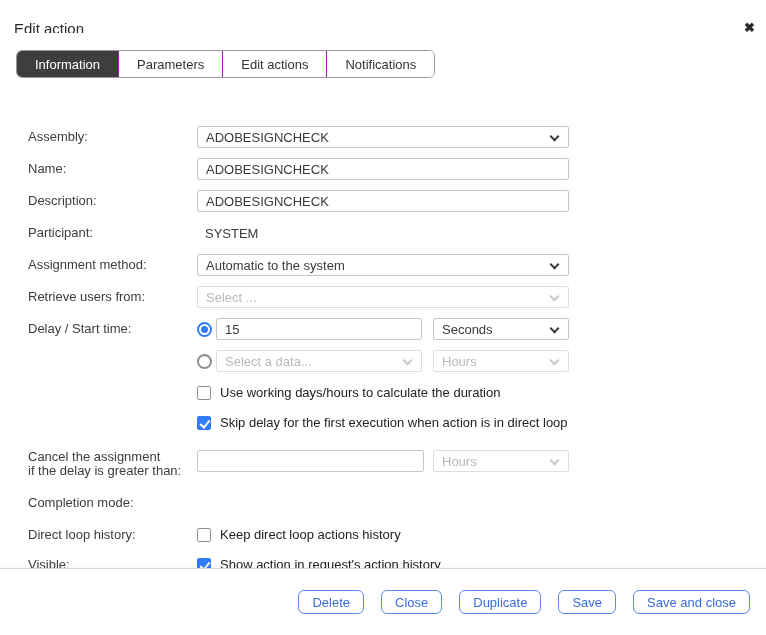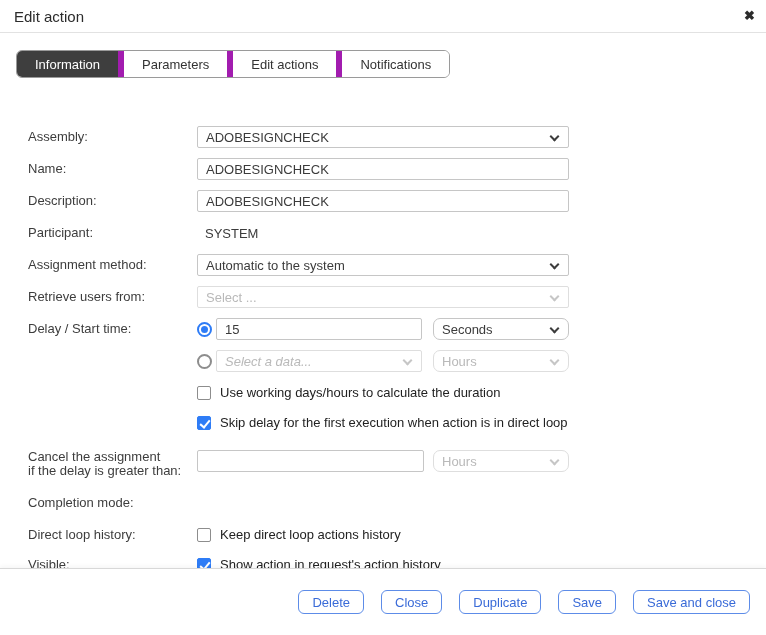--- a/index.html
+++ b/index.html
@@ -1,51 +1,51 @@
 <!DOCTYPE html>
 <html><head>
 <meta charset="utf-8">
 <style>
   * { margin:0; padding:0; box-sizing:border-box; }
   html,body { width:766px; height:635px; background:#fff;
     font-family:"Liberation Sans", sans-serif; overflow:hidden; position:relative; }
 
   
-  .dlg-header { position:absolute; top:0; left:0; right:0; height:33px;
+  .dlg-header { position:absolute; top:12px; left:0; right:0; height:33px;
     border-bottom:1px solid #e2e2e2; background:#fff; display:flex; align-items:center; }
   .dlg-title { font-size:15px; color:#2b2b2b; margin-left:14px; }
   .dlg-close { position:absolute; right:11px; top:7px; font-size:13px; font-weight:bold;
     color:#2b2b2b; cursor:pointer; line-height:18px; }
 
   
   .content { position:absolute; top:33px; left:0; right:0; bottom:67px;
     overflow:hidden; padding:17px 16px 0 28px; background:#fff; }
 
   
   .tabbar { display:inline-flex; margin-left:-12px; border:1px solid #9a9a9a;
     border-radius:6px; overflow:hidden; background:#fff; }
   .tab { height:26px; display:flex; align-items:center; padding:0 18px;
     font-size:13px; color:#333; cursor:pointer; background:#fff; }
-  .tab + .tab { border-left:6px solid #a21caf; }
+  .tab + .tab { border-left:1px solid #a21caf; }
   .tab.active { background:#3e3e3e; color:#fff; }
 
   
   .form { margin-top:48px; }
   .row { display:flex; align-items:center; min-height:22px; margin-bottom:10px; }
   .row.align-top { align-items:flex-start; }
   .lbl { width:169px; flex:none; font-size:13px; color:#3d3d3d; line-height:14px; }
   .ctrls { display:flex; align-items:center; }
 
   .sel { position:relative; height:22px; width:372px; border:1px solid #c6c6c6;
     border-radius:2px; background:#fff; display:flex; align-items:center;
     padding:0 26px 0 8px; font-size:13px; color:#3b3b3b; cursor:pointer; white-space:nowrap; overflow:hidden; }
   .sel .chev { position:absolute; right:10px; top:6px; width:7px; height:7px;
     border-right:2px solid #3d3d3d; border-bottom:2px solid #3d3d3d; transform:rotate(45deg); }
-  .sel.small { width:136px;border-radius:7px; }
-  .sel.mid { width:206px;font-style:italic; }
+  .sel.small { width:136px; }
+  .sel.mid { width:206px; }
   .sel.disabled { border-color:#dedede; color:#b9b9b9; cursor:default; }
   .sel.disabled .chev { border-color:#c6c6c6; }
 
   .txt { height:22px; width:372px; border:1px solid #c6c6c6; border-radius:2px;
     padding:0 8px; font-size:13px; color:#3b3b3b; font-family:inherit; background:#fff; outline:none; }
   .txt.mid { width:206px; }
   .txt.wide-mid { width:227px; }
 
   .static-val { font-size:13px; color:#3b3b3b; margin-left:8px; }
 

